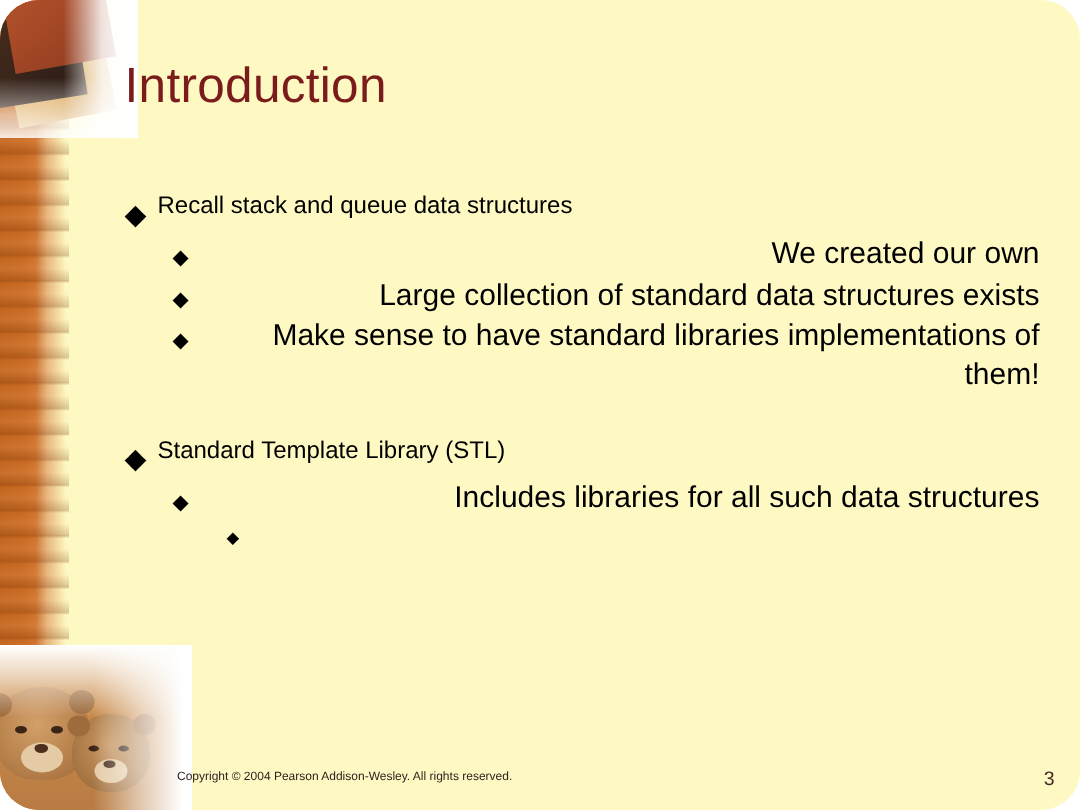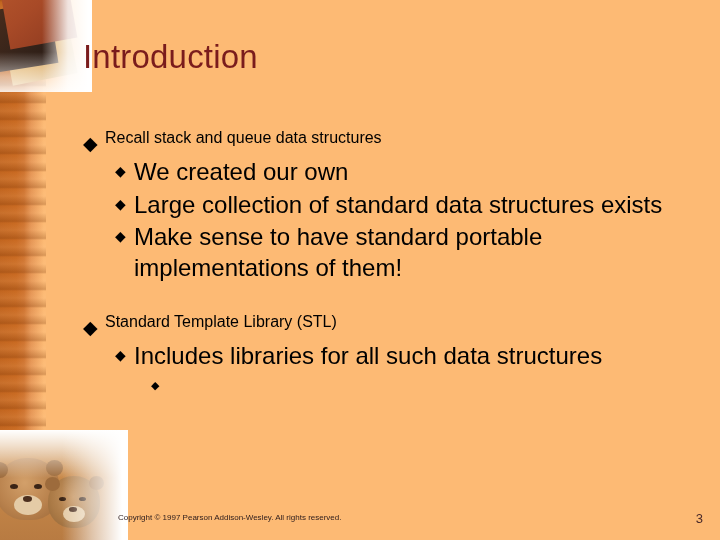--- a/index.html
+++ b/index.html
@@ -4,23 +4,24 @@
 <style>
   html, body {
     margin: 0;
     padding: 0;
     background: #ffffff;
   }
   .slide {
     position: relative;
     width: 720px;
     height: 540px;
-    background: #fdba74;
+    background: #fef9c3;
     overflow: hidden;
     font-family: "Liberation Sans", sans-serif;
+    border-radius: 26px;
   }
 
   
   .left-band {
     position: absolute;
     left: 0;
     top: 0;
     width: 46px;
     height: 540px;
     background:
@@ -207,21 +208,21 @@
   }
 
   
   .lv1 { margin: 0 0 4px 0; }
   .lv1 .bullet-mark { font-size: 19px; width: 22px; padding-top: 6px; }
   .lv1 .bullet-text { font-size: 16px; line-height: 1.22; }
 
   
   .lv2 { margin: 0 0 2px 0; padding-left: 32px; }
   .lv2 .bullet-mark { font-size: 14px; width: 19px; padding-top: 7px; }
-  .lv2 .bullet-text { font-size: 24px; line-height: 1.28; }
+  .lv2 .bullet-text { font-size: 20px; line-height: 1.28; text-align: right; }
 
   
   .lv3 { margin: 0; padding-left: 68px; }
   .lv3 .bullet-mark { font-size: 11px; width: 15px; padding-top: 6px; }
   .lv3 .bullet-text { font-size: 16px; line-height: 1.3; }
 
   
   .footer-copy {
     position: absolute;
     left: 118px;
@@ -266,21 +267,21 @@
       <span class="bullet-text">We created our own</span>
     </div>
 
     <div class="bullet-row lv2">
       <span class="bullet-mark">◆</span>
       <span class="bullet-text">Large collection of standard data structures exists</span>
     </div>
 
     <div class="bullet-row lv2">
       <span class="bullet-mark">◆</span>
-      <span class="bullet-text">Make sense to have standard portable implementations of them!</span>
+      <span class="bullet-text">Make sense to have standard libraries implementations of them!</span>
     </div>
 
     <div class="spacer-block"></div>
 
     <div class="bullet-row lv1">
       <span class="bullet-mark">◆</span>
       <span class="bullet-text">Standard Template Library (STL)</span>
     </div>
 
     <div class="bullet-row lv2">
@@ -312,16 +313,16 @@
       <div class="ear" style="left:41px; top:0px; width:15px; height:14px;"></div>
       <div class="eye" style="left:11px; top:21px; width:7px; height:4px;"></div>
       <div class="eye" style="left:31px; top:21px; width:7px; height:4px;"></div>
       <div class="muzzle" style="left:15px; top:30px; width:22px; height:16px;"></div>
       <div class="nose" style="left:21px; top:31px; width:8px; height:5px;"></div>
     </div>
 
     <div class="fade"></div>
   </div>
 
-  <div class="footer-copy">Copyright © 1997 Pearson Addison-Wesley. All rights reserved.</div>
+  <div class="footer-copy">Copyright © 2004 Pearson Addison-Wesley. All rights reserved.</div>
   <div class="page-num">3</div>
 
 </div>
 
 </body></html>

